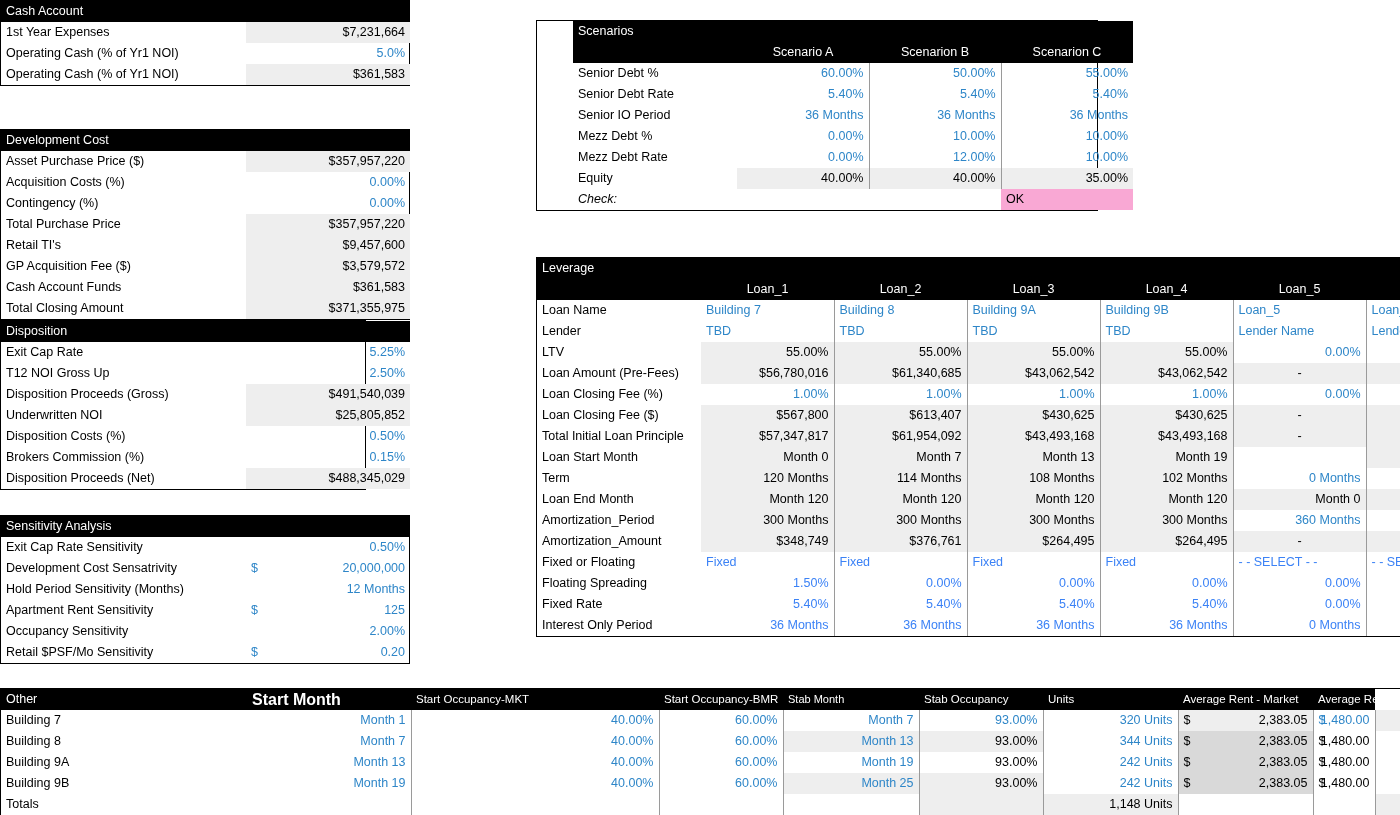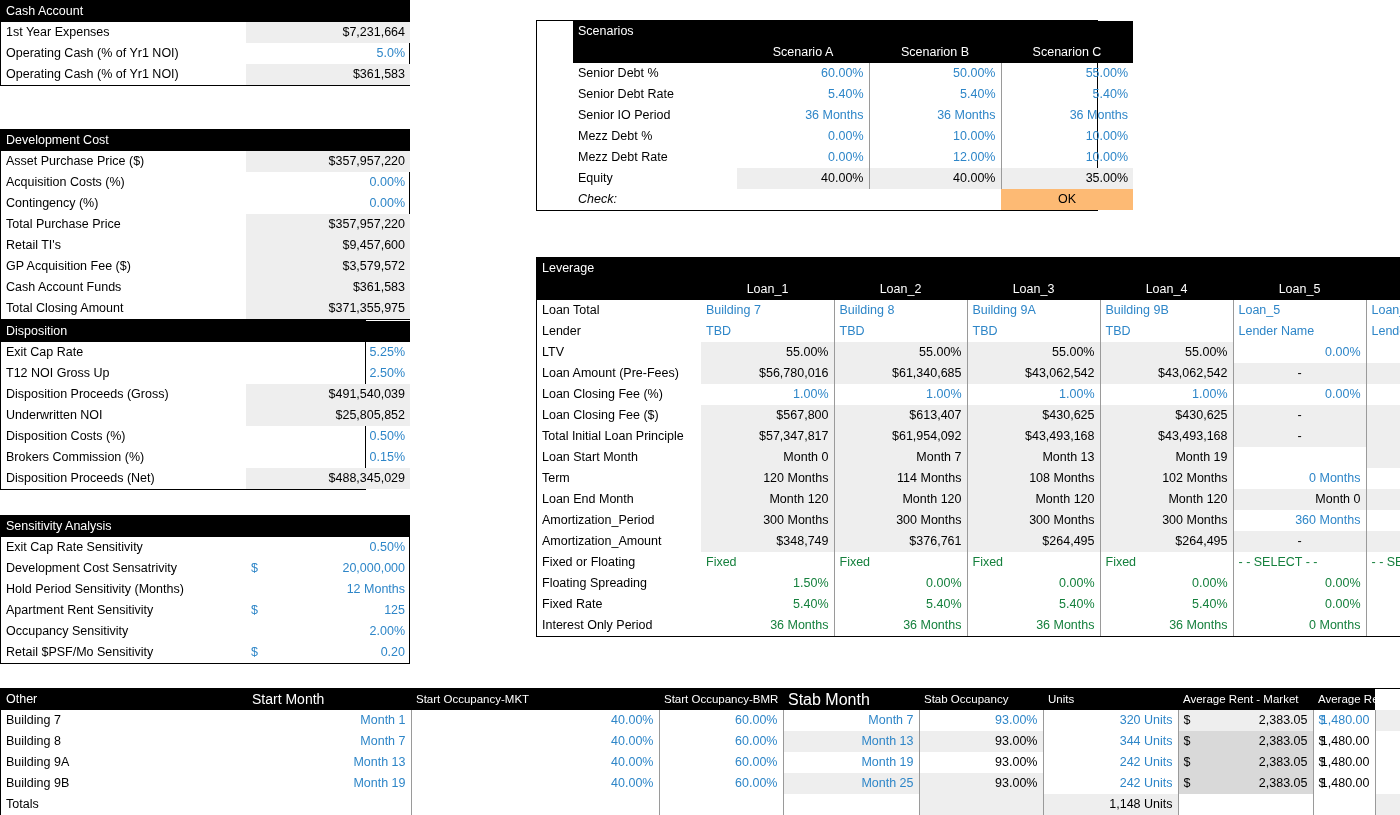--- a/index.html
+++ b/index.html
@@ -22,24 +22,24 @@
   
   .lbl{text-align:left;border-right:1px solid #000;}
   .bold{font-weight:bold;}
   .ital{font-style:italic;}
   
   .v{text-align:right;border-bottom:1px solid #c8c8c8;}
   .v.sep{border-right:1px solid #9a9a9a;}
   .blue{color:#2e86c8;}
   .grey{background:#eeeeee;}
   .grey2{background:#d9d9d9;}
-  .green{background:#fdba74;text-align:center;color:#000;}
+  .green{background:#f9a8d4;color:#000;}
   .lt{text-align:left;}
   .ctr{text-align:center;}
-  .dim{color:#15803d;}
+  .dim{color:#3b82f6;}
   .acct{position:relative;text-align:right;}
   .acct .cur{position:absolute;left:5px;top:0;}
   .thickBot{border-bottom:1px solid #000;}
   
   #cash-account{left:0;top:0;width:410px;}
   #development-cost{left:0;top:104px;width:410px;margin-top:25px;}
   #disposition{left:0;top:320px;width:366px;}
   #sensitivity{left:0;top:515px;width:410px;}
   #scenarios{left:536px;top:20px;width:562px;padding-left:36px;}
   #leverage{left:536px;top:257px;width:900px;}
@@ -304,21 +304,21 @@
       <td></td>
       <td>Loan_1</td>
       <td>Loan_2</td>
       <td>Loan_3</td>
       <td>Loan_4</td>
       <td>Loan_5</td>
       <td>Loan_6</td>
     </tr>
 
     <tr>
-      <td class="lbl">Loan Total</td>
+      <td class="lbl">Loan Name</td>
       <td class="v lt blue sep">Building 7</td>
       <td class="v lt blue sep">Building 8</td>
       <td class="v lt blue sep">Building 9A</td>
       <td class="v lt blue sep">Building 9B</td>
       <td class="v lt blue sep">Loan_5</td>
       <td class="v lt blue">Loan_6</td>
     </tr>
     <tr>
       <td class="lbl">Lender</td>
       <td class="v lt blue sep">TBD</td>
@@ -468,24 +468,24 @@
       <col class="ot-c2">
         <col class="ot-c3">
         <col class="ot-c2">
         <col class="ot-c4">
       <col class="ot-c4">
         <col class="ot-ret">
     </colgroup>
     <tbody>
         <tr class="hdr">
       <td>Other</td>
-      <td style="font-weight:normal;font-size:14px;">Start Month</td>
+      <td style="font-weight:bold;font-size:16px;">Start Month</td>
       <td colspan="2" style="font-weight:normal;font-size:11.5px;">Start Occupancy-MKT</td>
       <td style="font-weight:normal;font-size:11.5px;">Start Occupancy-BMR</td>
-      <td style="font-weight:normal;font-size:16px;margin-left:16px;">Stab Month</td>
+      <td style="font-weight:normal;font-size:11px;margin-left:16px;">Stab Month</td>
       <td style="font-weight:normal;font-size:11.5px;">Stab Occupancy</td>
       <td style="font-weight:normal;font-size:11.5px;">Units</td>
       <td style="font-weight:normal;font-size:11.5px;">Average Rent - Market</td>
       <td style="font-weight:normal;font-size:11.5px;">Average Rent - BMR</td>
     </tr>
 
     <tr>
       <td class="lbl">Building 7</td>
       <td class="v blue sep">Month 1</td>
       <td class="v blue" style="border-right:none;"></td>

